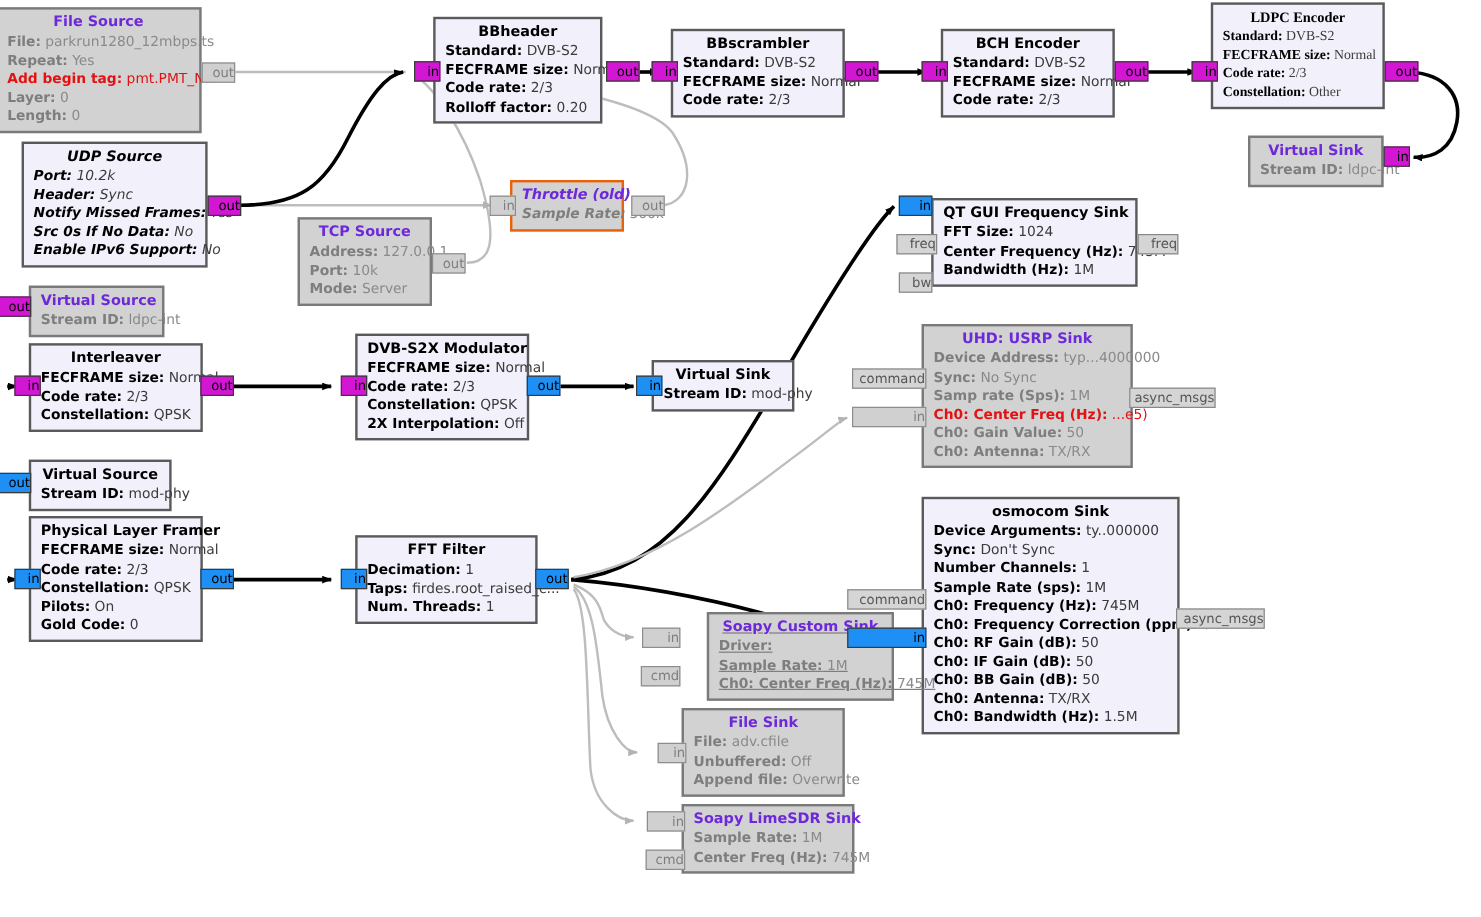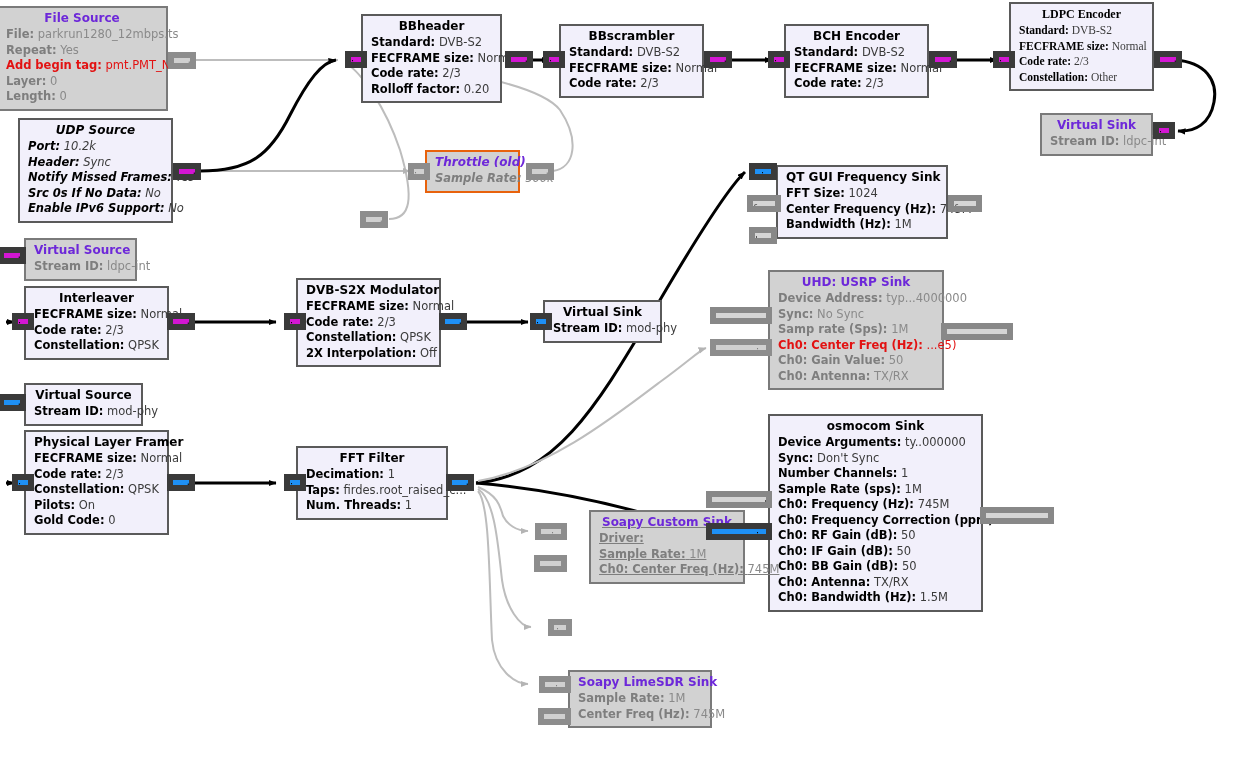--- a/index.html
+++ b/index.html
@@ -73,21 +73,21 @@
   .pval { font-weight: normal; }
 
   
   .port {
     position: absolute;
     box-sizing: border-box;
     font-size: 11px;
     line-height: 15px;
     height: 17px;
     text-align: right;
-    border: 6px solid #4d7c0f;
+    border: 1px solid #4d7c0f;
     color: #000000;
     z-index: 4;
     overflow: hidden;
     white-space: nowrap;
   }
   .port.byte { background: #d316d3; border-color: #3a3a3a; color:#000; }
   .port.cplx { background: #1e90f5; border-color: #3a3a3a; color:#000; }
   .port.msg  { background: #d5d5d5; border-color: #888888; color:#555555; }
   .port.off  { background: #d0d0d0; border-color: #8d8d8d; color:#7e7e7e; }
 </style>
@@ -190,20 +190,35 @@
       <span class="pkey">Src 0s If No Data:</span>
       <span class="pval">No</span>
     </div>
     <div class="prow">
       <span class="pkey">Enable IPv6 Support:</span>
       <span class="pval">No</span>
     </div>
   </div>
   <div class="port byte" style="left:173px; top:163px; width:28px;">out</div>
 
+  <div class="block disabled" style="left:248px; top:181px; width:112px;">
+    <div class="btitle">TCP Source</div>
+    <div class="prow">
+      <span class="pkey">Address:</span>
+      <span class="pval">127.0.0.1</span>
+    </div>
+    <div class="prow">
+      <span class="pkey">Port:</span>
+      <span class="pval">10k</span>
+    </div>
+    <div class="prow">
+      <span class="pkey">Mode:</span>
+      <span class="pval">Server</span>
+    </div>
+  </div>
   <div class="port off" style="left:360px; top:211px; width:28px;">out</div>
 
   <div class="block disabled warn" style="left:425px; top:150px; width:95px;">
     <div class="btitle">Throttle (old)</div>
     <div class="prow">
       <span class="pkey">Sample Rate:</span>
       <span class="pval">500k</span>
     </div>
   </div>
   <div class="port off" style="left:408px; top:163px; width:22px;">in</div>
@@ -522,20 +537,35 @@
       <span class="pval">1M</span>
     </div>
     <div class="prow">
       <span class="pkey">Ch0: Center Freq (Hz):</span>
       <span class="pval">745M</span>
     </div>
   </div>
   <div class="port off" style="left:535px; top:523px; width:32px;">in</div>
   <div class="port off" style="left:534px; top:555px; width:33px;">cmd</div>
 
+  <div class="block disabled" style="left:568px; top:590px; width:136px;">
+    <div class="btitle">File Sink</div>
+    <div class="prow">
+      <span class="pkey">File:</span>
+      <span class="pval">adv.cfile</span>
+    </div>
+    <div class="prow">
+      <span class="pkey">Unbuffered:</span>
+      <span class="pval">Off</span>
+    </div>
+    <div class="prow">
+      <span class="pkey">Append file:</span>
+      <span class="pval">Overwrite</span>
+    </div>
+  </div>
   <div class="port off" style="left:548px; top:619px; width:24px;">in</div>
 
   <div class="block disabled" style="left:568px; top:670px; width:144px;">
     <div class="btitle">Soapy LimeSDR Sink</div>
     <div class="prow">
       <span class="pkey">Sample Rate:</span>
       <span class="pval">1M</span>
     </div>
     <div class="prow">
       <span class="pkey">Center Freq (Hz):</span>

